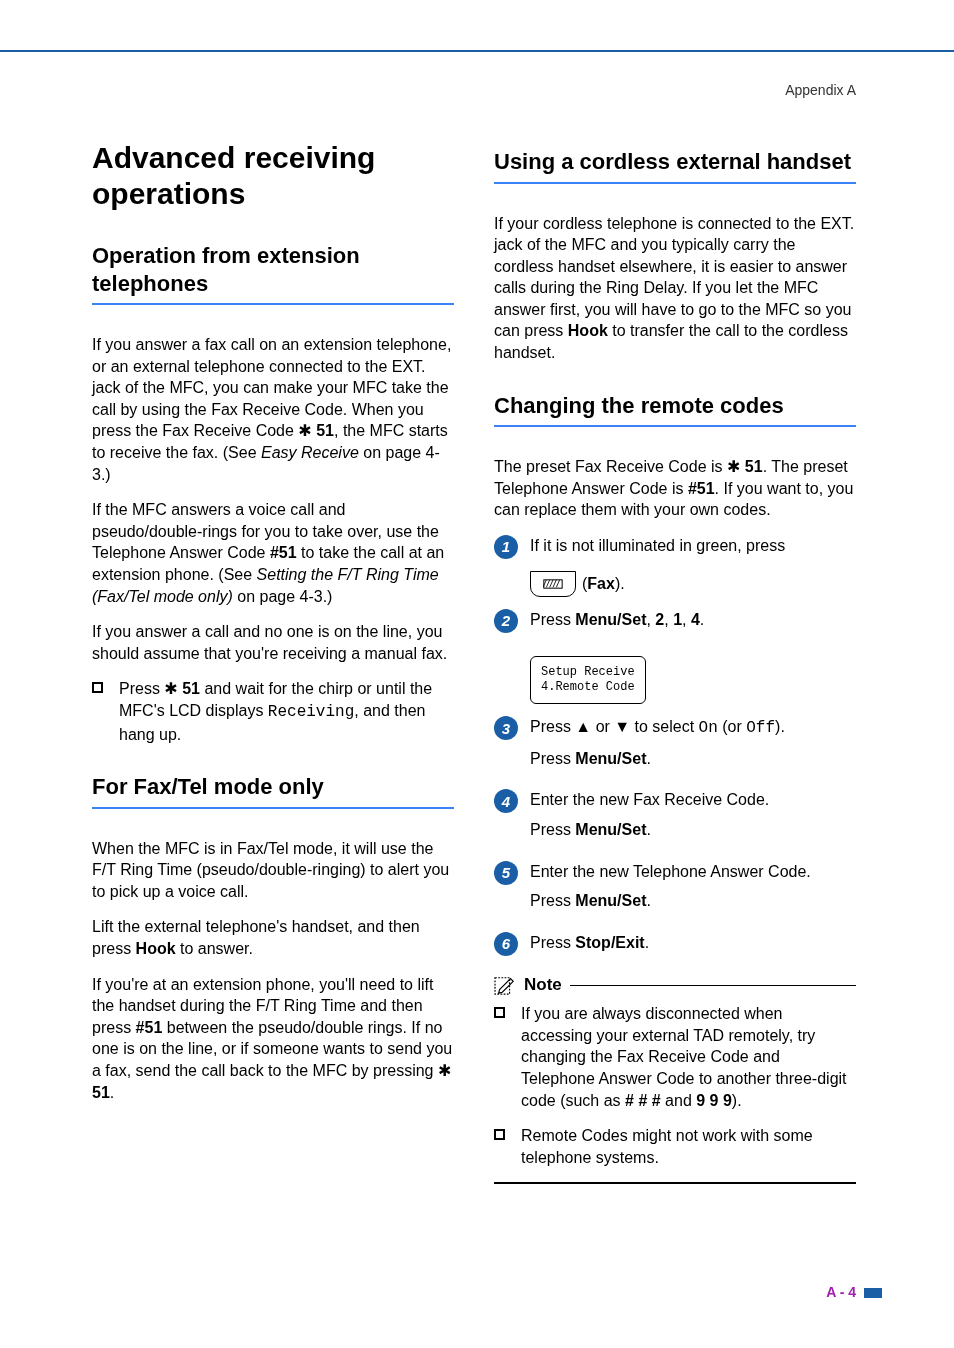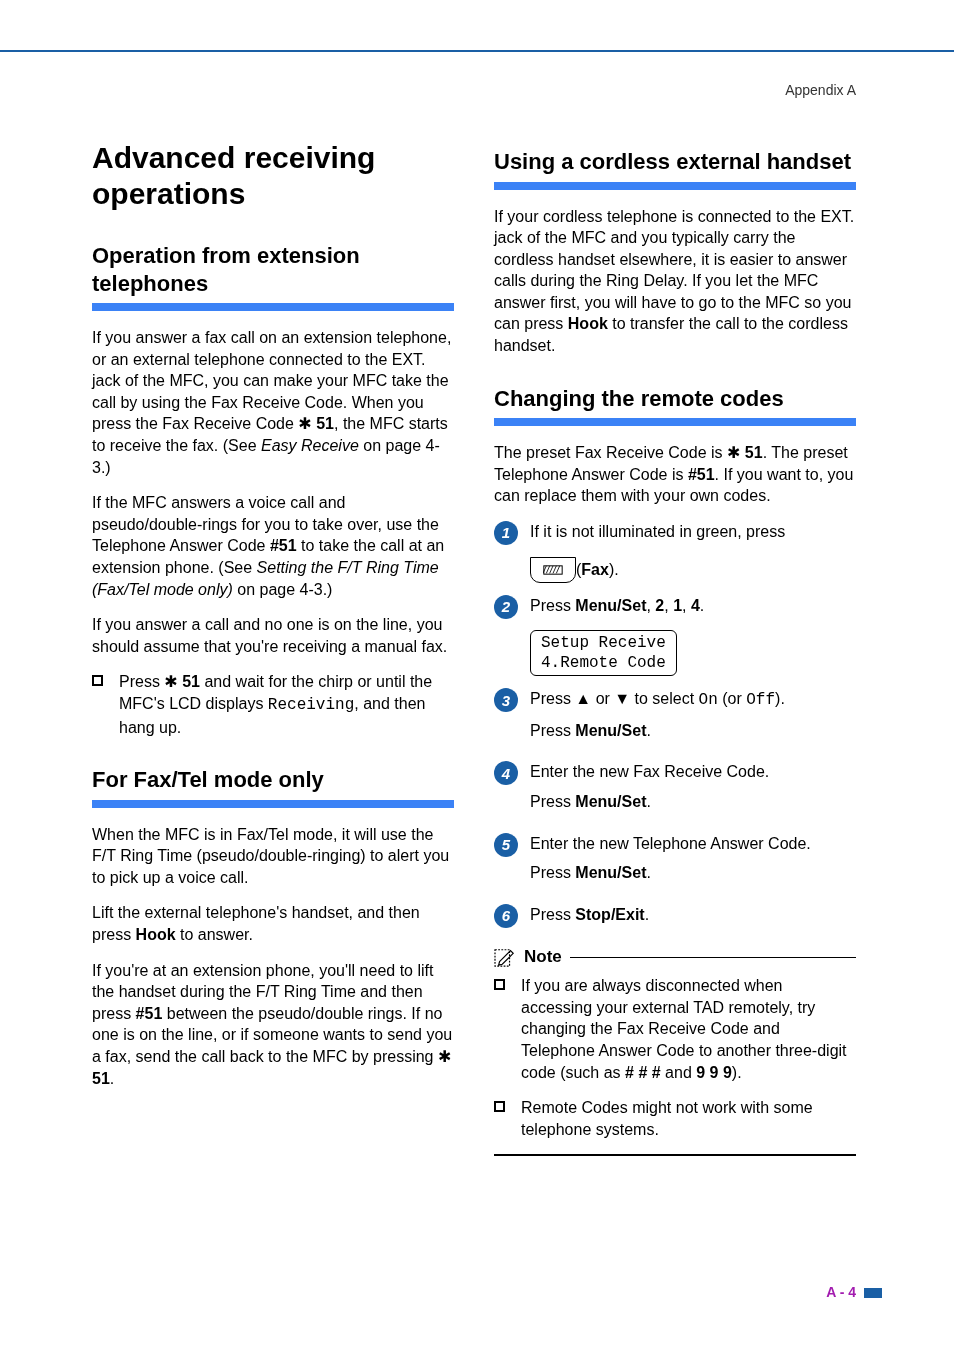--- a/index.html
+++ b/index.html
@@ -43,22 +43,22 @@
     font-size: 30px;
     font-weight: bold;
     line-height: 1.2;
     margin-bottom: 30px;
   }
   h2 {
     font-size: 22px;
     font-weight: bold;
     line-height: 1.25;
     padding-bottom: 6px;
-    border-bottom: 8px solid #3b82f6;
-    margin-bottom: 16px;
+    border-bottom: 2px solid #3b82f6;
+    margin-bottom: 29px;
   }
   .col-right h2:first-child { margin-top: 8px; }
   h2.spaced { margin-top: 28px; }
   p {
     font-size: 16px;
     line-height: 1.35;
     margin-bottom: 14px;
   }
   .bullet-row {
     display: flex;
@@ -100,41 +100,42 @@
   }
   .step-body {
     flex: 1;
     font-size: 16px;
     line-height: 1.35;
   }
   .step-body p { margin-bottom: 8px; }
   .fax-btn {
     display: inline-flex;
     align-items: center;
+    gap: 6px;
     margin-top: 6px;
   }
   .fax-key {
     width: 46px;
     height: 26px;
     border: 1.5px solid #000;
     border-radius: 0 0 10px 10px;
     display: inline-flex;
     align-items: center;
     justify-content: center;
   }
   .fax-key svg { width: 20px; height: 14px; }
   .lcd {
     border: 1.5px solid #000;
     border-radius: 6px;
-    padding: 2px 10px;
+    padding: 8px 10px;
     font-family: "Courier New", monospace;
-    font-size: 16px;
+    font-size: 12px;
     line-height: 1.25;
     display: inline-block;
-    margin-top: 6px;
+    margin-top: 18px;
     white-space: pre;
   }
   .note-block {
     margin-top: 14px;
   }
   .note-head {
     display: flex;
     align-items: center;
     gap: 8px;
     margin-bottom: 8px;

